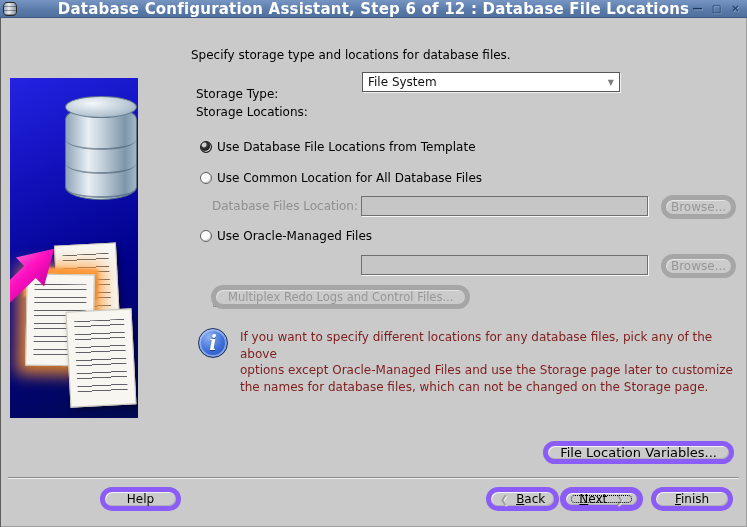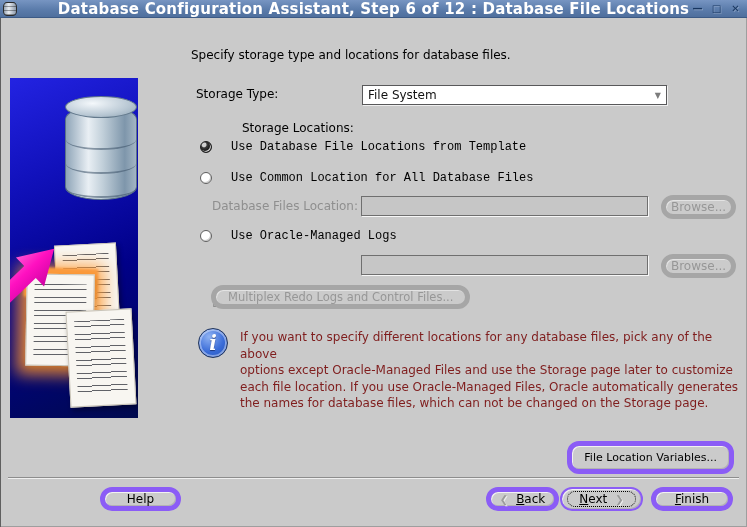--- a/index.html
+++ b/index.html
@@ -83,21 +83,21 @@
   }
   .combo .arrow { position:absolute; right:5px; top:5px; font-size:8px; color:#7c7c7c; }
 
   .tfield {
     position:absolute; height:20px; background:#c6c6c6;
     border:1px solid #6f6f6f; box-shadow:1px 1px 0 rgba(255,255,255,.85);
     font-family:inherit; font-size:12px; padding:0 4px; color:#333;
   }
   .tfield:disabled { background:#c6c6c6; }
 
-  .radio-row { position:absolute; display:flex; align-items:center; gap:19px; cursor:pointer;font-family:Liberation Mono, monospace; }
+  .radio-row { position:absolute; display:flex; align-items:center; gap:5px; cursor:pointer; }
   .radio {
     width:12px; height:12px; border-radius:50%; background:#fff;
     border:1px solid #5e5e5e; box-shadow:inset -1px -1px 0 #cfcfcf; flex:none;
   }
   .radio.selected {
     background:radial-gradient(circle at 30% 28%, #cfcfcf 0 2px, #3c3c3c 3px, #0d0d0d 70%);
     border-color:#1a1a1a;
   }
 
   .pill {
@@ -105,21 +105,21 @@
     height:24px; border-radius:12px; background:#cbcbcb;
     border:5px solid #8b5cf6; color:#000; font-size:12px; cursor:pointer;
     box-shadow:inset 1px 1px 0 #f1f1f1, inset -1px -1px 0 #b3b3b3; white-space:nowrap;
     padding:0 12px;
   }
   .pill.disabled { color:#979797; border-color:#a6a6a6; box-shadow:inset 1px 1px 0 #e3e3e3; cursor:default; }
   .pill .mn { text-decoration:underline; }
   .pill .chev { color:#9b9b9b; font-size:10px; text-shadow:1px 1px 0 #ededed; }
   .pill .chev.left { margin-right:8px; }
   .pill .chev.right { margin-left:8px; }
-  .pill.focused { border:2px solid #8b5cf6;text-align:center; }
+  .pill.focused { border:6px solid #8b5cf6;text-align:center; }
   .pill.focused::after {
     content:""; position:absolute; inset:2px 5px; border:1px dotted #000; border-radius:8px; pointer-events:none;
   }
 
   .info-icon {
     position:absolute; left:198px; top:328px; width:30px; height:30px; border-radius:50%;
     background:radial-gradient(circle at 36% 28%, #8fb2f2, #3a6cd8 55%, #2350b4);
     border:1px solid #20345c; box-shadow:inset 0 0 0 2px rgba(235,242,255,.45);
     display:flex; align-items:center; justify-content:center;
     color:#fff; font-family:"DejaVu Serif","Liberation Serif",serif;
@@ -166,67 +166,66 @@
       </div>
     <div class="paper" style="left:58px; top:232px; width:66px; height:96px; transform:rotate(-3deg);">
         <div class="lines"></div>
       </div>
     <div class="pink-arrow"></div>
   </div>
 
   <div class="abs lbl" style="left:191px; top:48px;">Specify storage type and locations for database files.</div>
 
   <div class="abs lbl" style="left:196px; top:87px;">Storage Type:</div>
-  <div class="combo" style="left:362px; top:85px; width:305px;">
+  <div class="combo" style="left:362px; top:72px; width:258px;">
     <span>File System</span>
     <span class="arrow">▼</span>
   </div>
 
-  <div class="abs lbl" style="left:196px; top:121px;margin-left:46px;">Storage Locations:</div>
+  <div class="abs lbl" style="left:196px; top:105px;">Storage Locations:</div>
 
   <div class="radio-row" style="left:200px; top:140px;">
     <span class="radio selected"></span>
     <span class="lbl">Use Database File Locations from Template</span>
   </div>
 
   <div class="radio-row" style="left:200px; top:171px;">
     <span class="radio"></span>
     <span class="lbl">Use Common Location for All Database Files</span>
   </div>
 
   <div class="abs lbl disabled" style="left:212px; top:199px;">Database Files Location:</div>
   <input class="tfield" style="left: 361px; top: 196px; width: 287px;" disabled="" value="">
   <div class="pill disabled" style="left:661px; top:195px; width:75px;">
       <span>Browse...</span>
     </div>
 
   <div class="radio-row" style="left:200px; top:229px;">
     <span class="radio"></span>
-    <span class="lbl">Use Oracle-Managed Logs</span>
+    <span class="lbl">Use Oracle-Managed Files</span>
   </div>
 
   <div class="abs lbl disabled" style="left:212px; top:258px;margin-top:38px;">Database Area:</div>
   <input class="tfield" style="left: 361px; top: 255px; width: 287px;" disabled="" value="">
   <div class="pill disabled" style="left:661px; top:254px; width:75px;">
       <span>Browse...</span>
     </div>
 
   <div class="pill disabled" style="left:211px; top:285px; font-size:11.5px;">
       <span>Multiplex Redo Logs and Control Files...</span>
     </div>
 
   <div class="info-icon">i</div>
   <div class="info-text">
     <div>If you want to specify different locations for any database files, pick any of the above</div>
     <div>options except Oracle-Managed Files and use the Storage page later to customize</div>
-    <div>each file location. If you use Oracle-Managed Files, Oracle automatically generates</div>
     <div>the names for database files, which can not be changed on the Storage page.</div>
   </div>
 
-  <div class="pill" style="right:13px; top:441px; height:33px; font-size:11px;">
+  <div class="pill" style="right:13px; top:441px; height:23px; font-size:13px;">
     <span>File Location Variables...</span>
   </div>
 
   <div class="separator"></div>
 
   <div class="pill" style="left:12px; top:487px; width:79px;margin-top:48px;">
     <span>Cancel</span>
   </div>
   <div class="pill" style="left:100px; top:487px; width:81px;">
     <span>Help</span>

